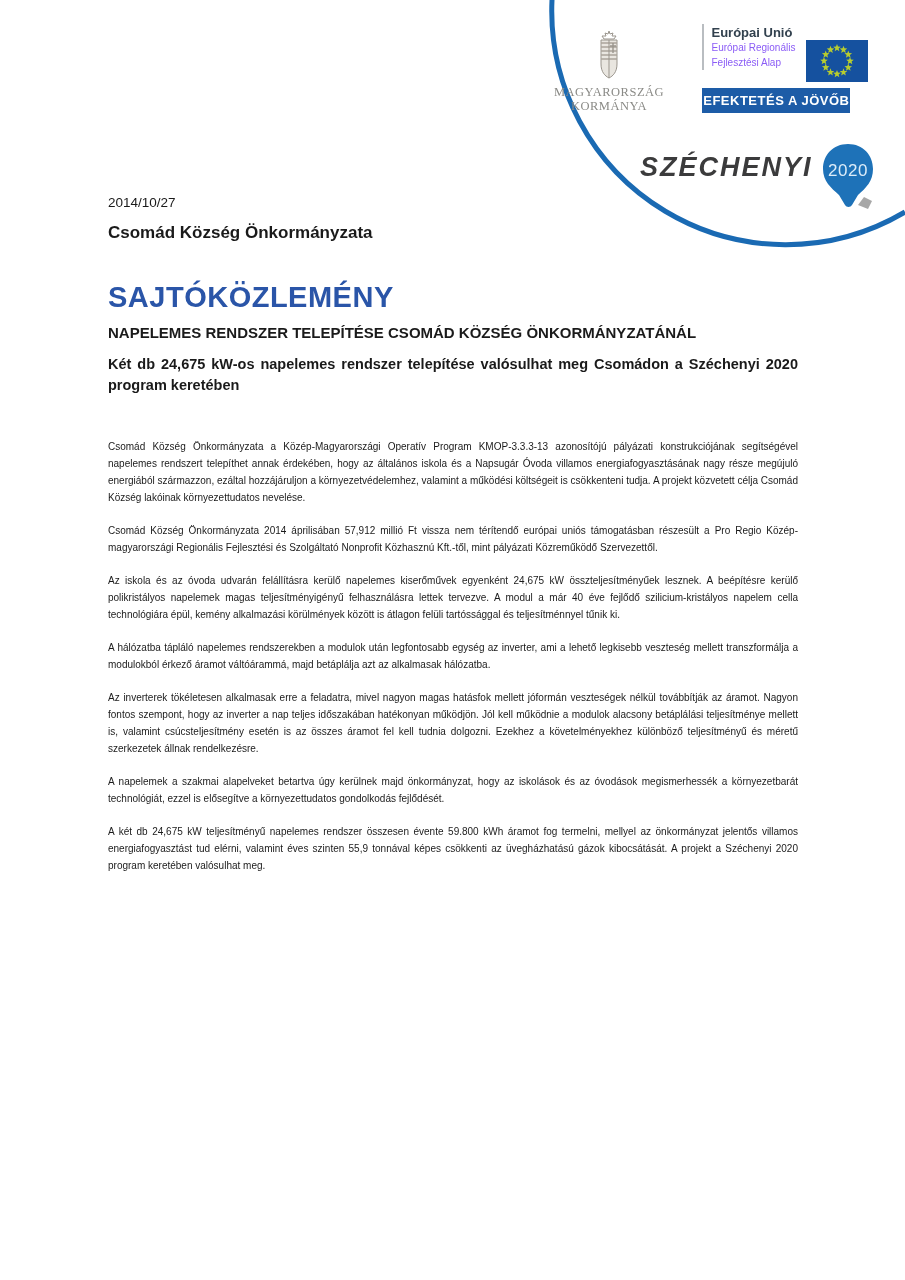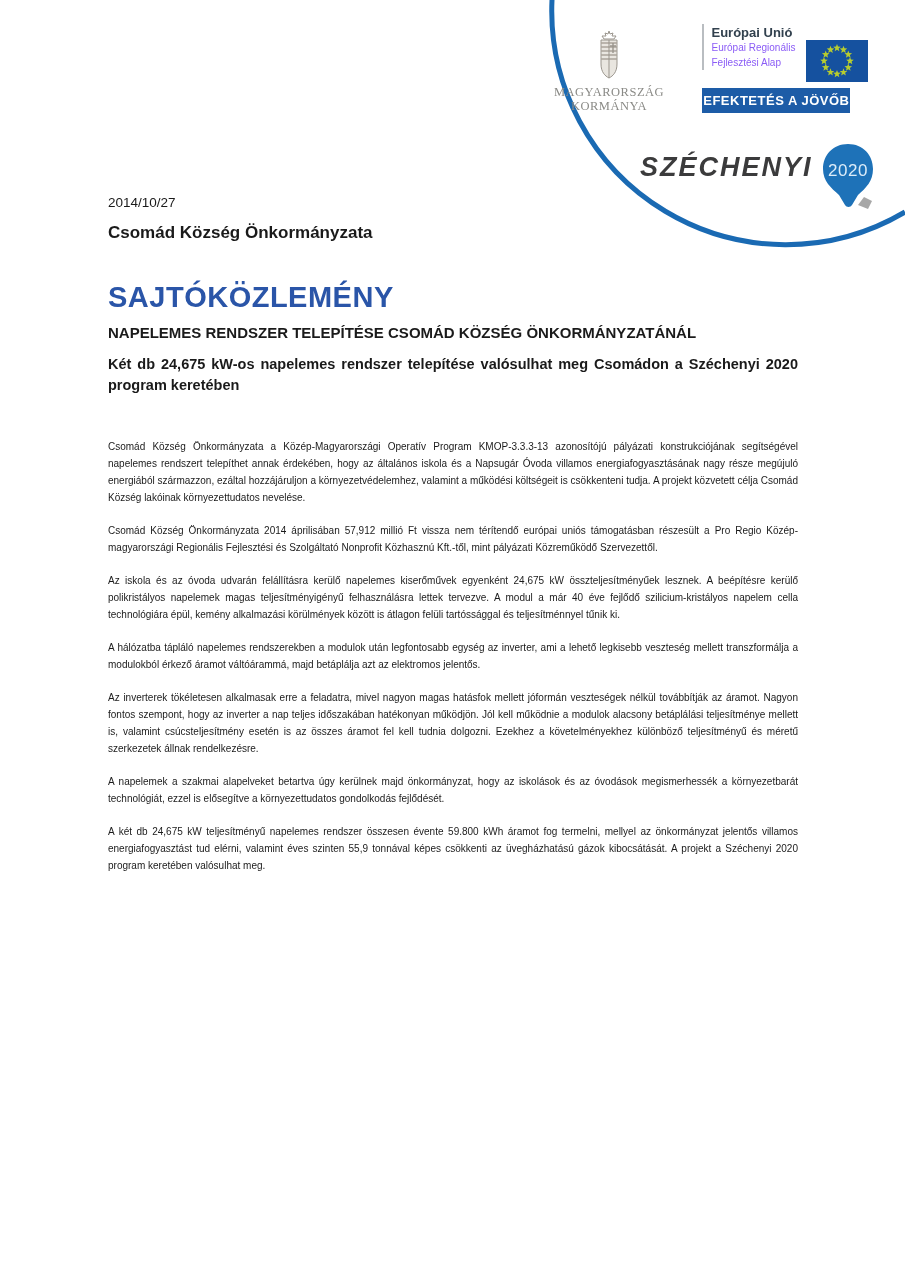--- a/index.html
+++ b/index.html
@@ -110,17 +110,17 @@
 
 <div class="doc">
   <p class="doc-date">2014/10/27</p>
   <p class="doc-org">Csomád Község Önkormányzata</p>
   <h1 class="doc-title">SAJTÓKÖZLEMÉNY</h1>
   <h2 class="doc-subtitle">NAPELEMES RENDSZER TELEPÍTÉSE CSOMÁD KÖZSÉG ÖNKORMÁNYZATÁNÁL</h2>
   <p class="doc-lead">Két db 24,675 kW-os napelemes rendszer telepítése valósulhat meg Csomádon a Széchenyi 2020 program keretében</p>
   <p class="doc-par">Csomád Község Önkormányzata a Közép-Magyarországi Operatív Program KMOP-3.3.3-13 azonosítójú pályázati konstrukciójának segítségével napelemes rendszert telepíthet annak érdekében, hogy az általános iskola és a Napsugár Óvoda villamos energiafogyasztásának nagy része megújuló energiából származzon, ezáltal hozzájáruljon a környezetvédelemhez, valamint a működési költségeit is csökkenteni tudja. A projekt közvetett célja Csomád Község lakóinak környezettudatos nevelése.</p>
   <p class="doc-par">Csomád Község Önkormányzata 2014 áprilisában 57,912 millió Ft vissza nem térítendő európai uniós támogatásban részesült a Pro Regio Közép-magyarországi Regionális Fejlesztési és Szolgáltató Nonprofit Közhasznú Kft.-től, mint pályázati Közreműködő Szervezettől.</p>
   <p class="doc-par">Az iskola és az óvoda udvarán felállításra kerülő napelemes kiserőművek egyenként 24,675 kW összteljesítményűek lesznek. A beépítésre kerülő polikristályos napelemek magas teljesítményigényű felhasználásra lettek tervezve. A modul a már 40 éve fejlődő szilicium-kristályos napelem cella technológiára épül, kemény alkalmazási körülmények között is átlagon felüli tartóssággal és teljesítménnyel tűnik ki.</p>
-  <p class="doc-par">A hálózatba tápláló napelemes rendszerekben a modulok után legfontosabb egység az inverter, ami a lehető legkisebb veszteség mellett transzformálja a modulokból érkező áramot váltóárammá, majd betáplálja azt az elektromos jelentős.</p>
+  <p class="doc-par">A hálózatba tápláló napelemes rendszerekben a modulok után legfontosabb egység az inverter, ami a lehető legkisebb veszteség mellett transzformálja a modulokból érkező áramot váltóárammá, majd betáplálja azt az alkalmasak hálózatba.</p>
   <p class="doc-par">Az inverterek tökéletesen alkalmasak erre a feladatra, mivel nagyon magas hatásfok mellett jóformán veszteségek nélkül továbbítják az áramot. Nagyon fontos szempont, hogy az inverter a nap teljes időszakában hatékonyan működjön. Jól kell működnie a modulok alacsony betáplálási teljesítménye mellett is, valamint csúcsteljesítmény esetén is az összes áramot fel kell tudnia dolgozni. Ezekhez a követelményekhez különböző teljesítményű és méretű szerkezetek állnak rendelkezésre.</p>
   <p class="doc-par">A napelemek a szakmai alapelveket betartva úgy kerülnek majd önkormányzat, hogy az iskolások és az óvodások megismerhessék a környezetbarát technológiát, ezzel is elősegítve a környezettudatos gondolkodás fejlődését.</p>
   <p class="doc-par">A két db 24,675 kW teljesítményű napelemes rendszer összesen évente 59.800 kWh áramot fog termelni, mellyel az önkormányzat jelentős villamos energiafogyasztást tud elérni, valamint éves szinten 55,9 tonnával képes csökkenti az üvegházhatású gázok kibocsátását. A projekt a Széchenyi 2020 program keretében valósulhat meg.</p>
 </div>
 
 </body></html>

